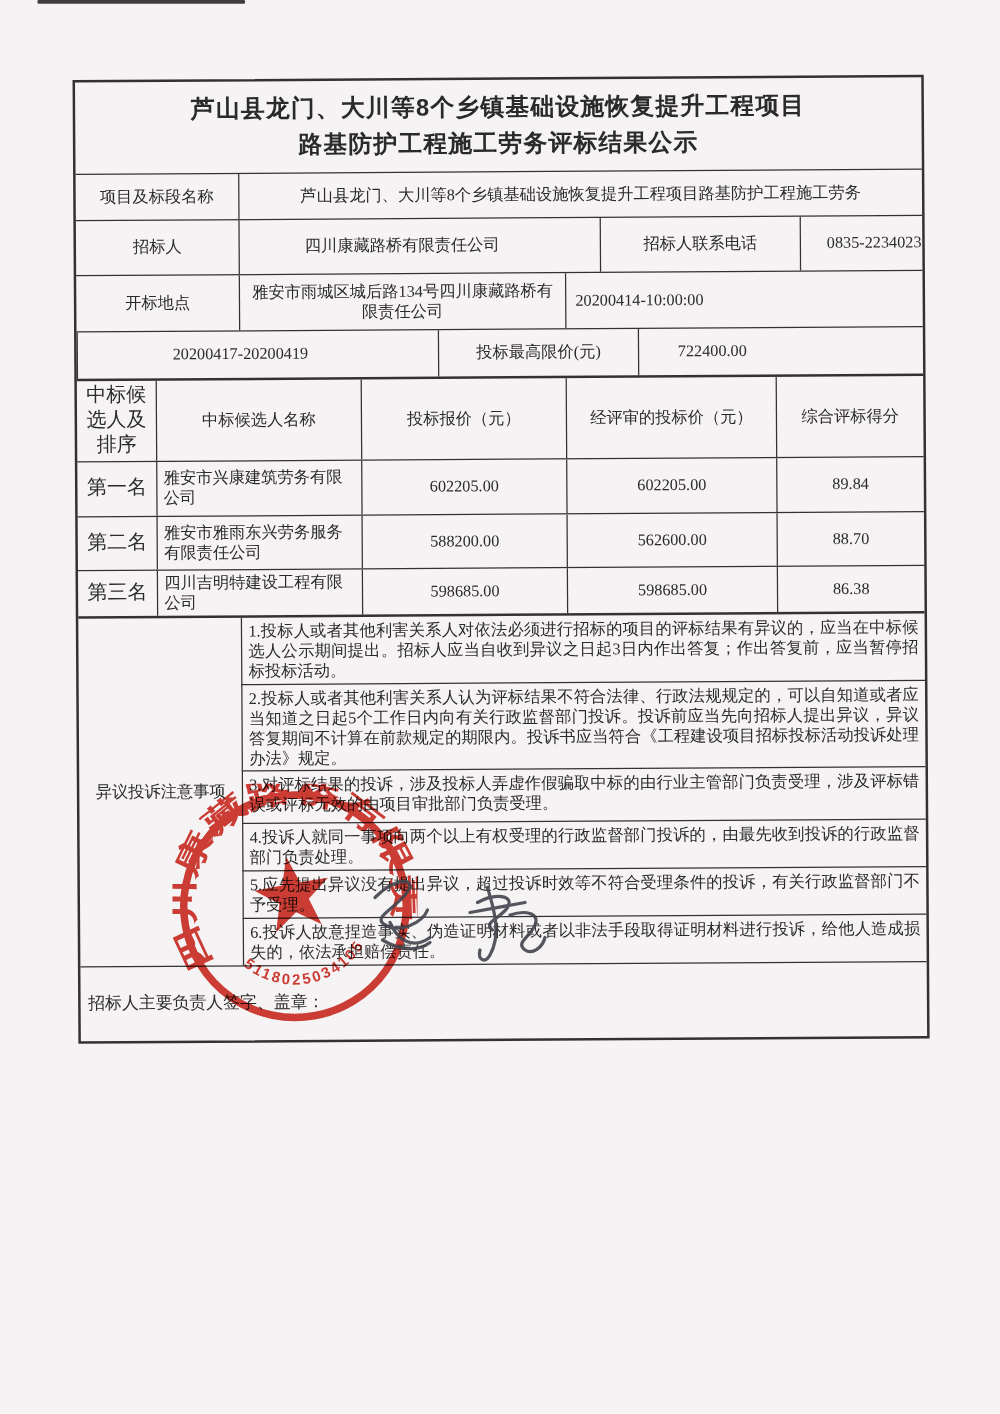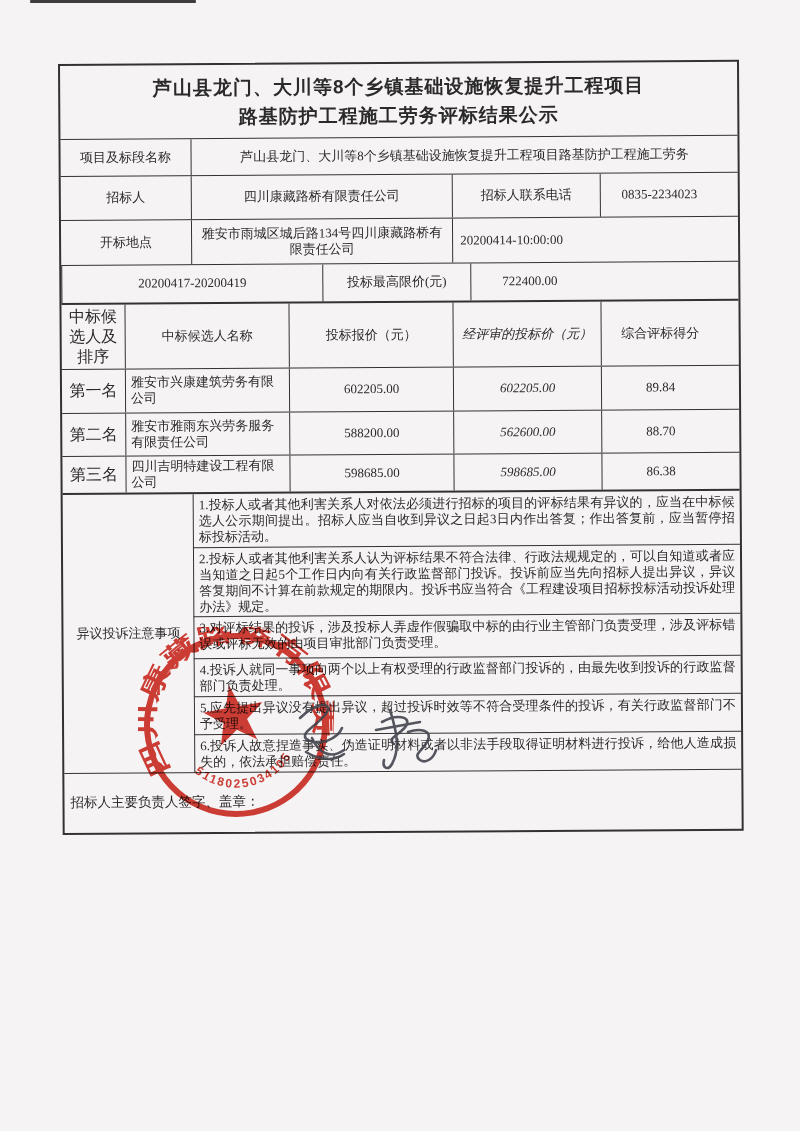--- a/index.html
+++ b/index.html
@@ -45,26 +45,26 @@
     font-weight:bold;
     font-size:19px;
     line-height:1.55;
     letter-spacing:1px;
     min-height:64px;
     box-sizing:border-box;
   }
   
   .w-label{width:130px;flex:none;}
   .w-val{width:261px;flex:none;}
-  .w-label2{width:148px;flex:none;}
+  .w-label2{width:160px;flex:none;margin-left:28px;}
   .w-val2{width:118px;flex:none;}
   .w-rank{width:63px;flex:none;font-size:16px;}
   .w-name{width:164px;flex:none;}
   .w-bid{width:164px;flex:none;}
-  .w-eval{width:148px;flex:none;font-style:italic;}
+  .w-eval{width:168px;flex:none;}
   .w-score{width:118px;flex:none;}
   .notes-body{width:547px;flex:none;display:flex;flex-direction:column;}
   .note-item{
     border-top:1px solid #343132;
     border-left:1px solid #343132;
     box-sizing:border-box;
     font-size:13px;line-height:1.22;
     padding:3px 5px 2px 5px;
     text-align:justify;
   }

